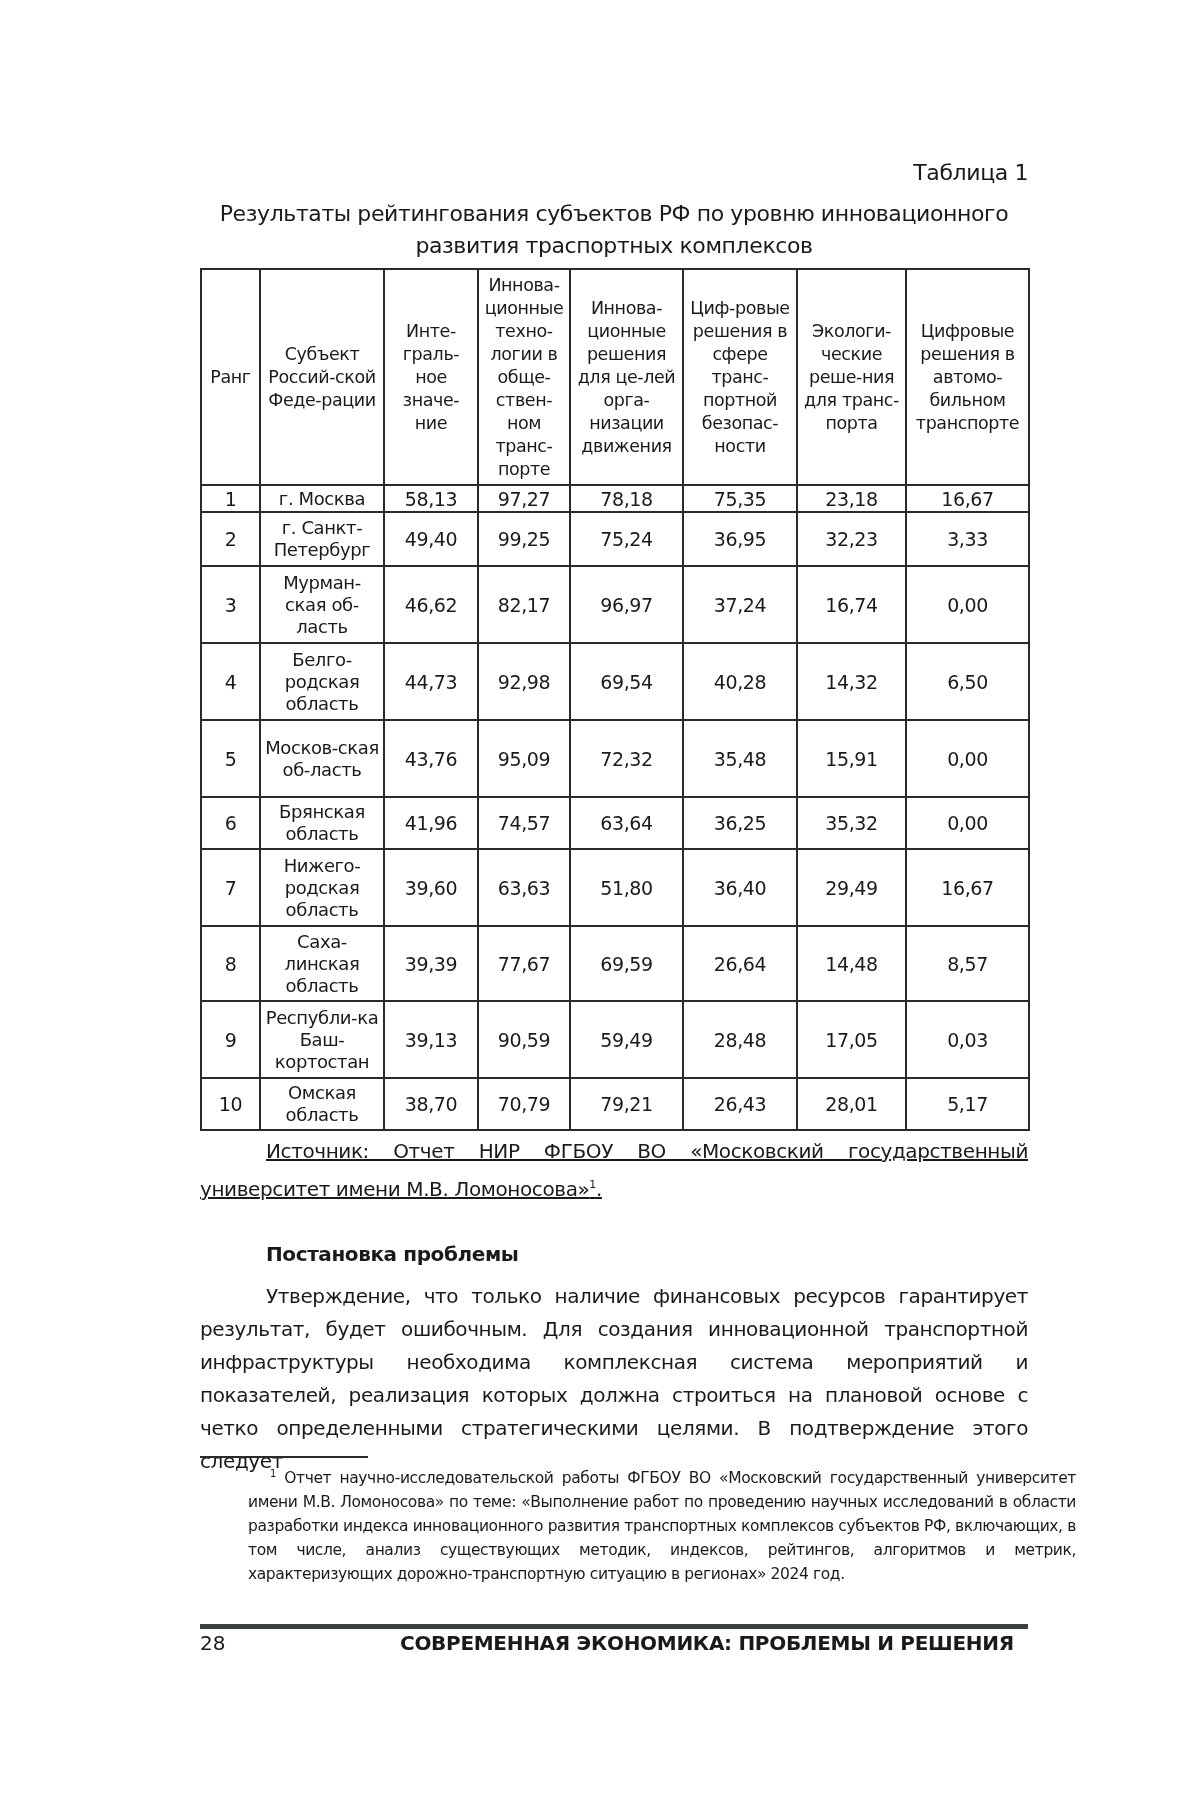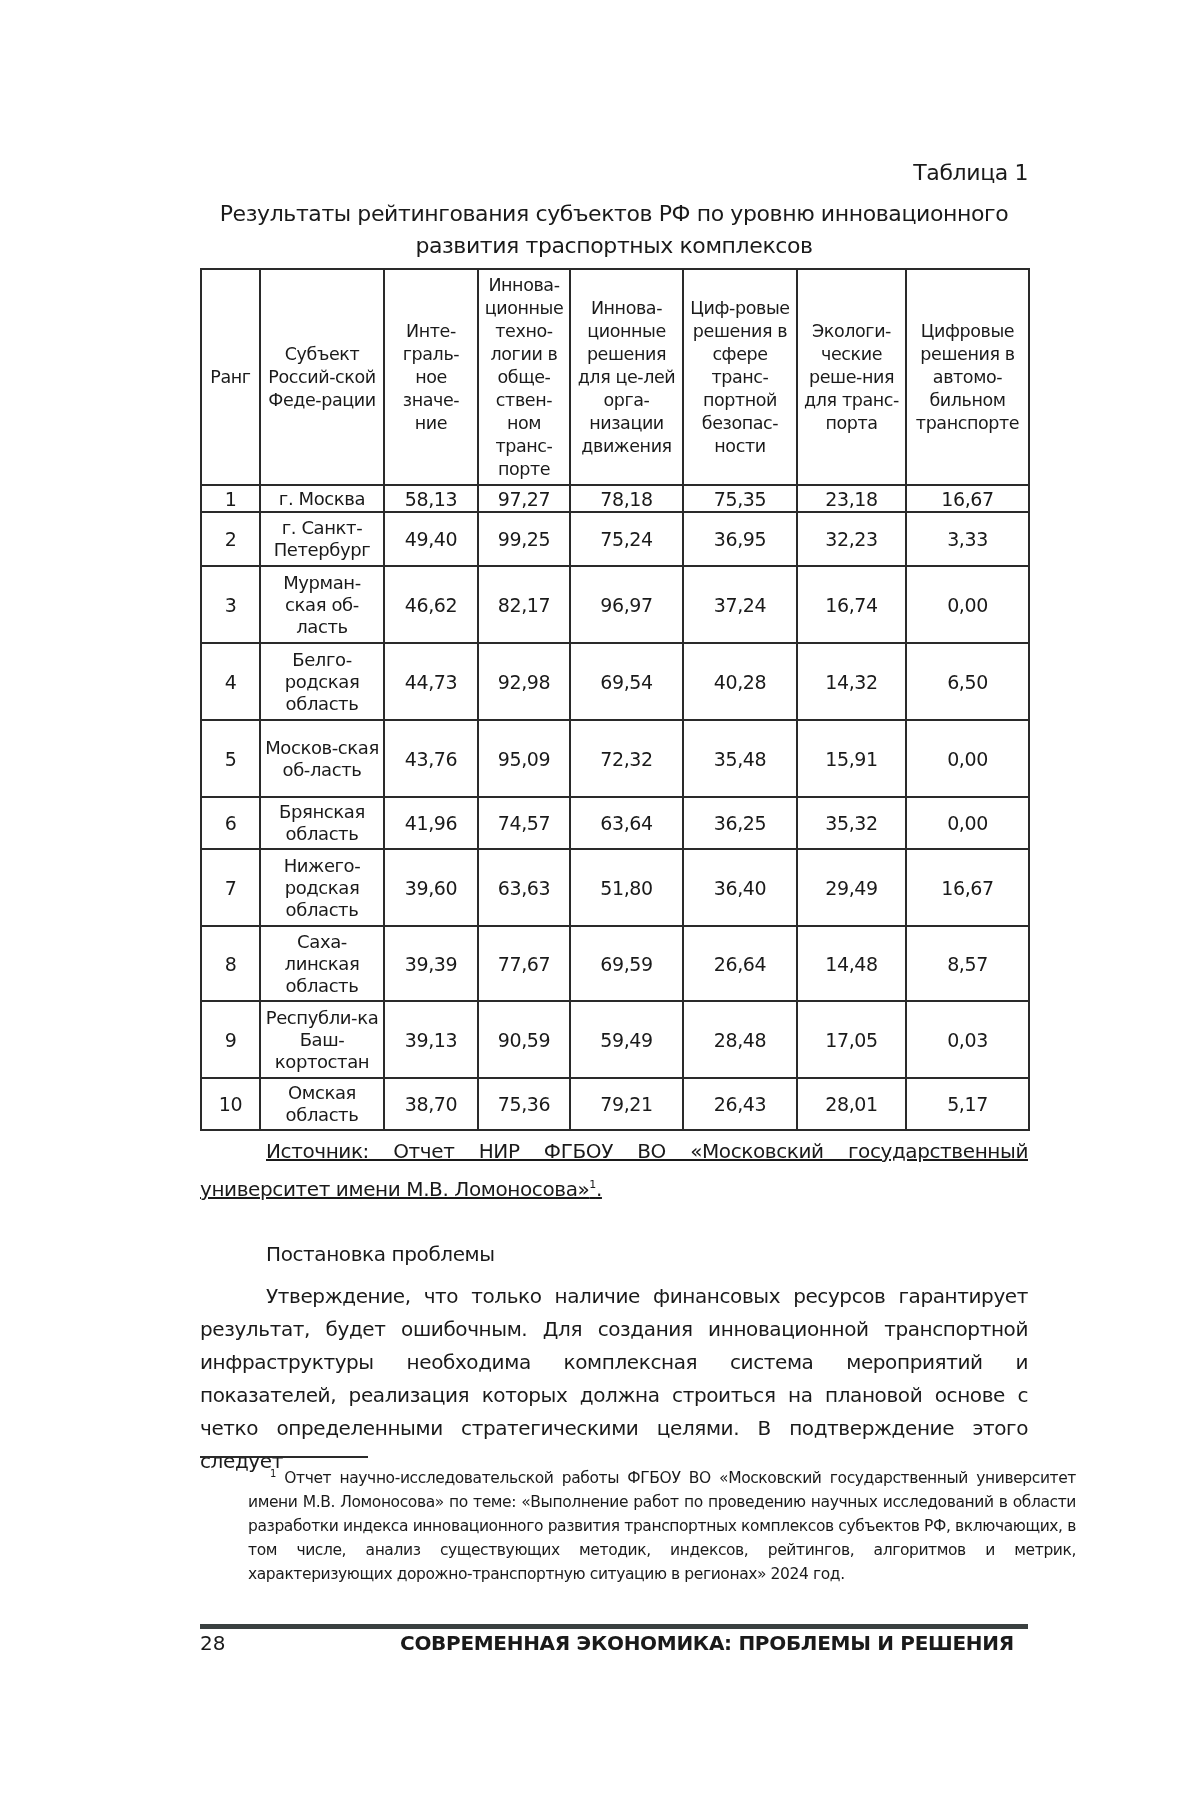--- a/index.html
+++ b/index.html
@@ -13,21 +13,21 @@
   #ratings-table { position: absolute; top: 268px; left: 200px; width: 828px;
                    border-collapse: collapse; table-layout: fixed; font-size: 18px; }
   #ratings-table th, #ratings-table td { border: 2px solid #2a2a2a; text-align: center;
                    vertical-align: middle; padding: 0 2px; font-weight: normal; }
   #ratings-table th { line-height: 23px; font-size: 17.5px; height: 214px; }
   #ratings-table td { line-height: 22px; font-size: 19px; }
   #ratings-table td.subj { font-size: 18px; }
   #source-note { top: 1134px; left: 200px; width: 828px; font-size: 20px; line-height: 34px;
                  text-align: justify; text-indent: 66px; text-decoration: underline; }
   #source-note sup { font-size: 11px; }
-  #section-heading { top: 1242px; left: 266px; font-size: 20px; font-weight: normal; }
+  #section-heading { top: 1242px; left: 266px; font-size: 20px; font-weight: bold; }
   #body-paragraph { top: 1280px; left: 200px; width: 828px; font-size: 20px; line-height: 33px;
                     text-align: justify; text-indent: 66px; }
   #footnote-rule { top: 1456px; left: 200px; width: 168px; height: 2px; background: #2a2a2a; }
   #footnote { top: 1462px; left: 200px; width: 828px; font-size: 15.5px; line-height: 24px;
               text-align: justify; text-indent: 22px; margin-left: 48px; }
   #footnote sup { font-size: 10px; }
   #footer-rule { top: 1624px; left: 200px; width: 828px; height: 5px; background: #3a4040; }
   #page-number { top: 1631px; left: 200px; font-size: 20px; font-weight: normal; }
   #journal-title { top: 1631px; left: 400px; font-size: 20px; font-weight: bold; letter-spacing: -0.3px; }
 </style>
@@ -148,21 +148,21 @@
         <td class="narrow">90,59</td>
         <td class="narrow">59,49</td>
         <td class="narrow">28,48</td>
         <td class="narrow">17,05</td>
         <td class="narrow">0,03</td>
       </tr>
       <tr style="height: 52px;">
         <td class="narrow">10</td>
         <td class="narrow subj">Омская область</td>
         <td class="narrow">38,70</td>
-        <td class="narrow">75,36</td>
+        <td class="narrow">70,79</td>
         <td class="narrow">79,21</td>
         <td class="narrow">26,43</td>
         <td class="narrow">28,01</td>
         <td class="narrow">5,17</td>
       </tr>
     </tbody>
 </table>
 
 <div id="source-note" class="abs narrow"><span>Источник: Отчет НИР ФГБОУ ВО «Московский государственный университет имени М.В. Ломоносова»</span><sup>1</sup><span>.</span></div>
 

